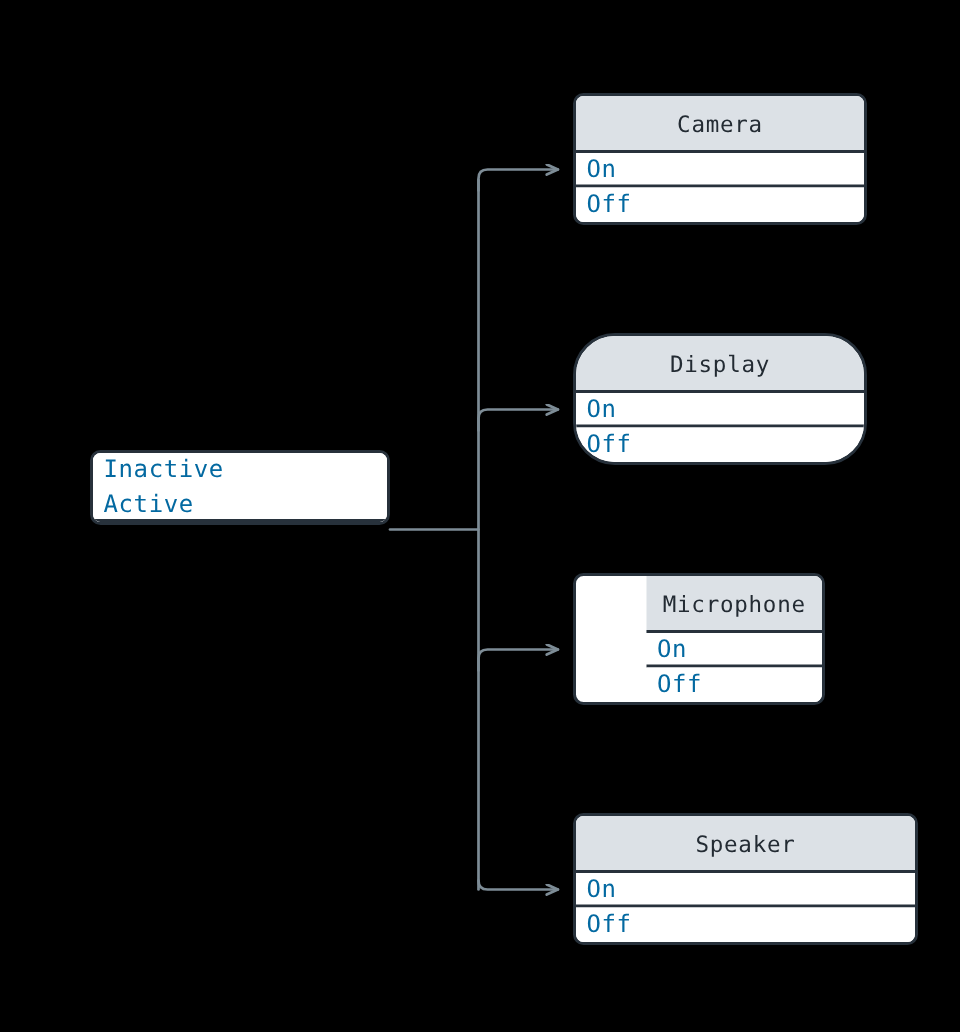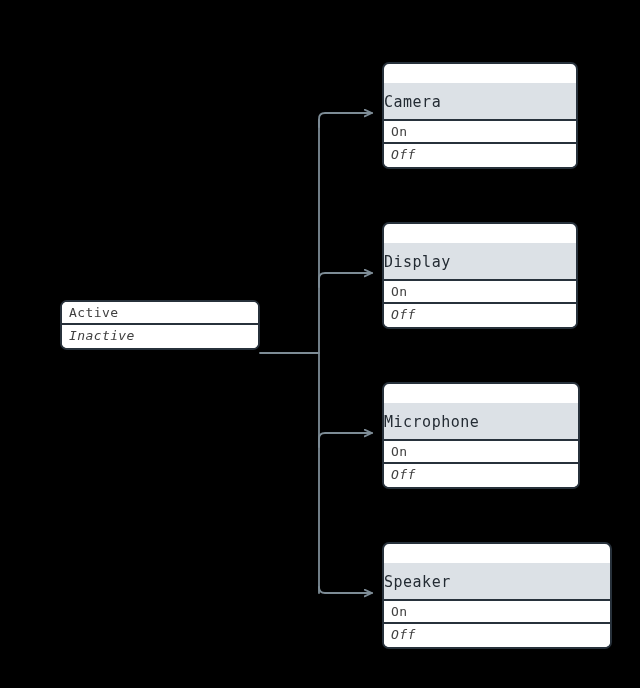--- a/index.html
+++ b/index.html
@@ -30,41 +30,40 @@
     border-radius: 7px;
     background: #ffffff;
     overflow: hidden;
   }
   .node-title {
     box-sizing: border-box;
     background: #dce1e6;
     color: #232b33;
     font-size: 15px;
     letter-spacing: 0.5px;
+    text-align: center;
     line-height: 38px;
     height: 38px;
     border-bottom: 2px solid #27313b;
     white-space: nowrap;
-    margin-top: 19px;
   }
   .node-row {
     box-sizing: border-box;
     background: #ffffff;
-    color: #404040;
-    font-size: 13px;
+    color: #0369a1;
+    font-size: 16px;
     letter-spacing: 0.4px;
     line-height: 21px;
     height: 23px;
     padding-left: 7px;
     border-bottom: 2px solid #27313b;
     white-space: nowrap;
   }
   .node-row.last {
     border-bottom: none;
-    font-style: italic;
   }
 </style>
 </head>
 <body>
 
 <div id="canvas">
 
   <svg id="edges" viewBox="0 0 640 688" width="640" height="688">
     <defs>
       <marker id="arrowopen" markerWidth="10" markerHeight="10" refX="8.5" refY="4" orient="auto" markerUnits="userSpaceOnUse">
@@ -79,37 +78,37 @@
     <path d="M 319 127 L 319 119 Q 319 113 325 113 L 372 113" fill="none" stroke="#7d8c96" stroke-width="1.8" stroke-linecap="round" stroke-linejoin="round" marker-end="url(#arrowopen)"></path>
 
     <path d="M 319 287 L 319 279 Q 319 273 325 273 L 372 273" fill="none" stroke="#7d8c96" stroke-width="1.8" stroke-linecap="round" stroke-linejoin="round" marker-end="url(#arrowopen)"></path>
 
     <path d="M 319 447 L 319 439 Q 319 433 325 433 L 372 433" fill="none" stroke="#7d8c96" stroke-width="1.8" stroke-linecap="round" stroke-linejoin="round" marker-end="url(#arrowopen)"></path>
 
     <path d="M 319 587 L 319 587 Q 319 593 325 593 L 372 593" fill="none" stroke="#7d8c96" stroke-width="1.8" stroke-linecap="round" stroke-linejoin="round" marker-end="url(#arrowopen)"></path>
   </svg>
 
   <div class="node" style="left:60px; top:300px; width:200px;">
+    <div class="node-row last">Inactive</div>
     <div class="node-row">Active</div>
-    <div class="node-row last">Inactive</div>
   </div>
 
   <div class="node" style="left:382px; top:62px; width:196px;">
     <div class="node-title">Camera</div>
     <div class="node-row">On</div>
     <div class="node-row last">Off</div>
   </div>
 
-  <div class="node" style="left:382px; top:222px; width:196px;">
+  <div class="node" style="left:382px; top:222px; width:196px;border-radius:28px;">
     <div class="node-title">Display</div>
     <div class="node-row">On</div>
     <div class="node-row last">Off</div>
   </div>
 
-  <div class="node" style="left:382px; top:382px; width:198px;">
+  <div class="node" style="left:382px; top:382px; width:168px;padding-left:47px;">
     <div class="node-title">Microphone</div>
     <div class="node-row">On</div>
     <div class="node-row last">Off</div>
   </div>
 
   <div class="node" style="left:382px; top:542px; width:230px;">
     <div class="node-title">Speaker</div>
     <div class="node-row">On</div>
     <div class="node-row last">Off</div>
   </div>

